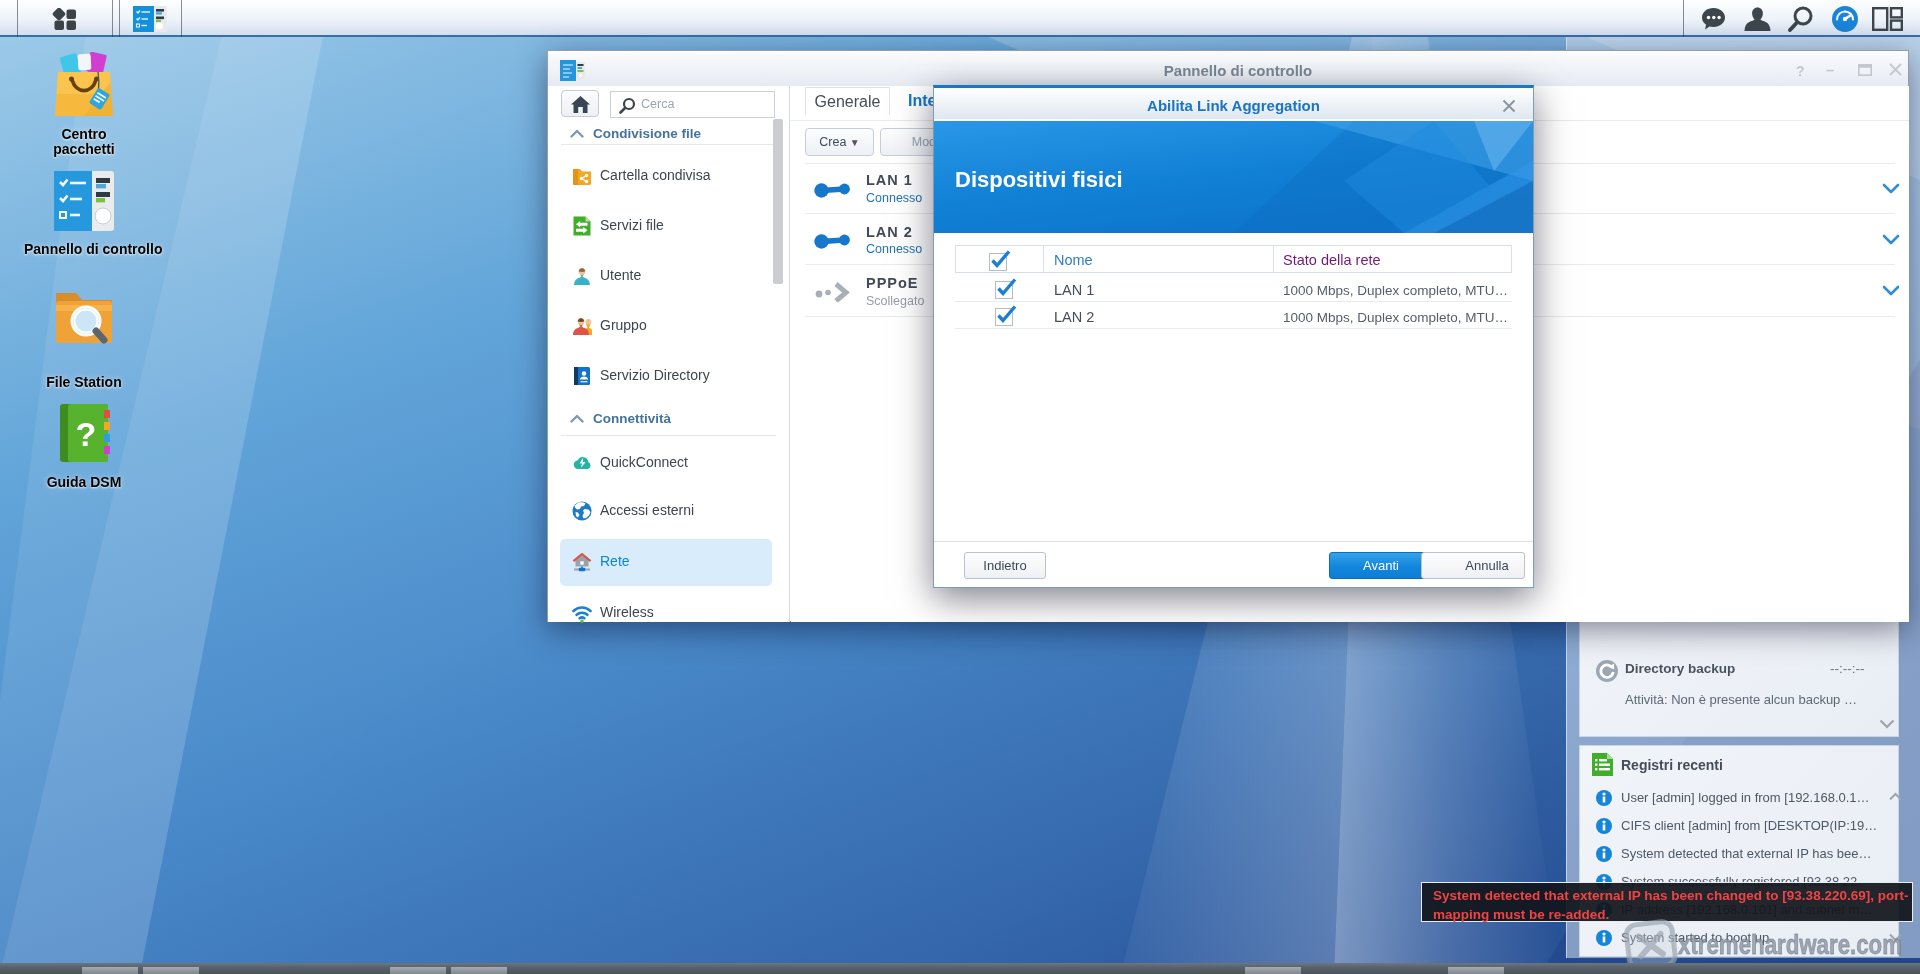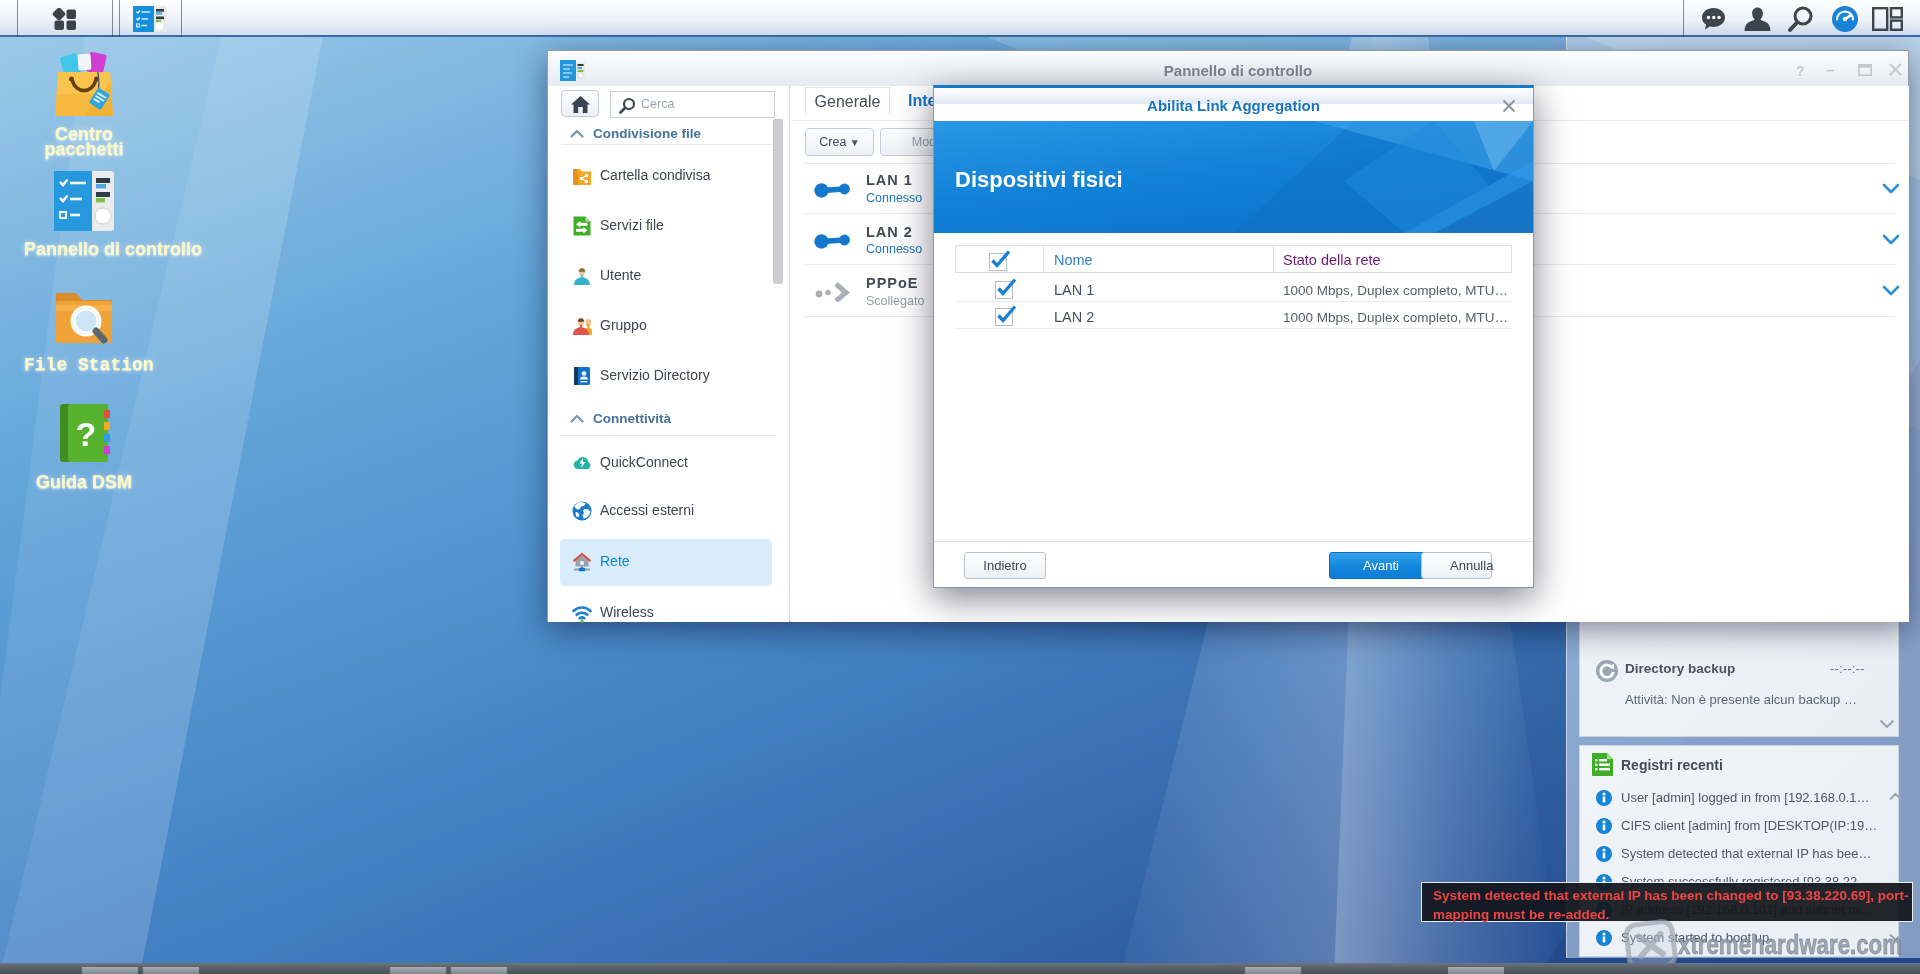--- a/index.html
+++ b/index.html
@@ -3,21 +3,21 @@
 <style>
 *{margin:0;padding:0;box-sizing:border-box;}
 html,body{width:1920px;height:974px;overflow:hidden;font-family:"Liberation Sans",sans-serif;}
 .abs{position:absolute;}
 #stage{position:relative;width:1920px;height:974px;overflow:hidden;background:#4a86c6;}
 
 #topbar{left:0;top:0;width:1920px;height:37px;background:linear-gradient(180deg,#fdfeff 0%,#eef3f9 55%,#d2dff0 100%);border-bottom:2px solid #3a6ea5;z-index:50;}
 .tsep{position:absolute;top:0;width:1px;height:37px;background:rgba(40,50,60,0.55);}
 
 .dicon{position:absolute;width:120px;text-align:center;z-index:5;}
-.dlabel{white-space:nowrap;color:#fef9c3;font-size:18px;font-weight:bold;line-height:15px;text-shadow:0 1px 2px rgba(255,255,255,0.75),0 0 6px rgba(255,255,255,0.5);}
+.dlabel{white-space:nowrap;color:#000000;font-size:14px;font-weight:bold;line-height:15px;text-shadow:0 1px 2px rgba(255,255,255,0.75),0 0 6px rgba(255,255,255,0.5);}
 
 #win{left:547px;top:50px;width:1362px;height:572px;background:#fff;border:1px solid #969da6;box-shadow:0 8px 30px rgba(0,0,30,0.45);z-index:100;}
 #wtitle{left:0;top:0;width:100%;height:35px;background:linear-gradient(180deg,#fbfcfd,#e6ebf2);}
 #wname{left:10px;width:100%;text-align:center;top:11px;font-size:15px;font-weight:bold;color:#7b8795;}
 .wctl{position:absolute;top:0px;color:#c3c8cf;font-size:15px;font-weight:bold;}
 #sidebar{left:0;top:35px;width:242px;height:536px;background:#fff;border-right:1px solid #d5dade;}
 .sbtn{position:absolute;border:1px solid #c5ccd5;border-radius:4px;background:linear-gradient(180deg,#fbfcfd,#edf0f4);}
 #search{left:62px;top:5px;width:165px;height:27px;border:1px solid #c8cfd8;background:#fff;color:#9aa5b1;font-size:12.5px;line-height:25px;}
 .shead{position:absolute;left:45px;font-size:13.5px;font-weight:bold;color:#44739c;text-align:center;}
 .schev{position:absolute;left:22px;}
@@ -27,21 +27,21 @@
 #retehl{left:12px;top:453px;width:212px;height:47px;background:#d8ecfb;border-radius:5px;}
 
 #content{left:243px;top:35px;width:1118px;height:536px;background:#fff;}
 .tab{position:absolute;top:1px;height:28px;font-size:16px;white-space:nowrap;}
 .row-t{font-size:14.5px;font-weight:bold;letter-spacing:1px;color:#424b57;white-space:nowrap;}
 .row-s{font-size:12.5px;white-space:nowrap;}
 .hline{position:absolute;background:#e7eaee;height:1px;}
 .btn{position:absolute;border:1px solid #c4cdd8;border-radius:4px;background:linear-gradient(180deg,#fcfdfe,#eef1f5);font-size:12.5px;color:#3e4a59;text-align:center;white-space:nowrap;}
 
 #dlg{left:933px;top:85px;width:601px;height:503px;background:#fff;border:1px solid #7f9bb5;border-top:3px solid #1778c6;box-shadow:0 10px 34px rgba(0,0,25,0.5);z-index:200;}
-#dtitle{left:0;top:0;width:100%;height:16px;background:linear-gradient(180deg,#ffffff,#dfe7f1);}
+#dtitle{left:0;top:0;width:100%;height:31px;background:linear-gradient(180deg,#ffffff,#dfe7f1);}
 #dhead{left:0;top:33px;width:100%;height:112px;overflow:hidden;}
 #dbody{left:0;top:145px;width:100%;height:306px;background:#fff;}
 #dfoot{left:0;top:453px;width:100%;height:46px;background:#fff;border-top:1px solid #dde2e8;}
 .cell{position:absolute;font-size:15.5px;white-space:nowrap;}
 .dbtn{position:absolute;top:10px;height:27px;border:1px solid #b9c2cc;border-radius:3px;background:linear-gradient(180deg,#fdfdfe,#eef1f4);font-size:13px;color:#3c4856;text-align:center;line-height:25px;}
 
 #dock{left:1566px;top:37px;width:354px;height:921px;background:rgba(222,234,247,0.52);border-left:1px solid rgba(255,255,255,0.55);z-index:60;}
 .widget{position:absolute;left:12px;width:320px;background:linear-gradient(135deg,#f1f4f9 0%,#e9eef5 100%);border:1px solid #c9d5e3;}
 .wtext{position:absolute;font-size:13.5px;color:#5d6975;white-space:nowrap;overflow:hidden;}
 
@@ -134,21 +134,21 @@
 </div>
 <div class="dicon" style="left:24px;top:285px;">
   <svg width="64" height="62" viewBox="0 0 64 62">
     <path d="M4 8 h20 l6 7 h30 v10 H4 Z" fill="#d98e2b"></path>
     <rect x="4" y="16" width="56" height="42" rx="2.5" fill="#efa238"></rect>
     <path d="M4 20 h56 v6 H4 Z" fill="#f7b34a"></path>
     <circle cx="34" cy="36" r="13" fill="#cde6f6" stroke="#ffffff" stroke-width="5"></circle>
     <circle cx="34" cy="36" r="13" fill="none" stroke="#e4eef6" stroke-width="1"></circle>
     <line x1="44" y1="46" x2="52" y2="55" stroke="#5b6770" stroke-width="7" stroke-linecap="round"></line>
   </svg>
-  <div class="dlabel" style="margin-top:7px;font-family:Liberation Mono, monospace;">File Station</div>
+  <div class="dlabel" style="margin-top:24px;">File Station</div>
 </div>
 <div class="dicon" style="left:24px;top:402px;">
   <svg width="64" height="64" viewBox="0 0 64 64">
     <rect x="8" y="2" width="48" height="58" rx="3" fill="#3f8c20"></rect>
     <rect x="16" y="2" width="40" height="58" rx="3" fill="#57b32e"></rect>
     <rect x="52" y="8" width="6" height="8" fill="#e04f3e"></rect>
     <rect x="52" y="20" width="6" height="8" fill="#f5a623"></rect>
     <rect x="52" y="32" width="6" height="8" fill="#2f9de2"></rect>
     <rect x="52" y="44" width="6" height="8" fill="#d23ecf"></rect>
     <text x="34" y="44" font-family="Liberation Sans,sans-serif" font-size="34" font-weight="bold" fill="#ffffff" text-anchor="middle">?</text>
@@ -509,21 +509,21 @@
       <rect x="0.5" y="3.5" width="17" height="17" fill="#fff" stroke="#b3bdc7" stroke-width="1"></rect>
       <path d="M3.5 10.5 L8 15.5 L20 1.5" fill="none" stroke="#1b7fd2" stroke-width="3.4"></path>
     </svg>
     <div class="cell" style="left:120px;top:76px;color:#454f5b;font-size:14.5px;">LAN 2</div>
     <div class="cell" style="left:349px;top:77px;color:#555f6b;font-size:13.5px;">1000 Mbps, Duplex completo, MTU…</div>
     <div class="hline" style="left:21px;top:95px;width:557px;"></div>
   </div>
   <div id="dfoot" class="abs">
     <div class="dbtn" style="left:30px;width:82px;">Indietro</div>
     <div class="dbtn" style="left:395px;width:104px;background:linear-gradient(180deg,#35a3ea,#1286dc 55%,#0f7ed6);border:1px solid #0d6db8;color:#fff;">Avanti</div>
-    <div class="dbtn" style="left:487px;width:71px;padding-left:28px;">Annulla</div>
+    <div class="dbtn" style="left:487px;width:104px;padding-left:28px;">Annulla</div>
   </div>
 </div>
 
 <div id="tip" class="abs">System detected that external IP has been changed to [93.38.220.69], port-<br>mapping must be re-added.</div>
 
 <div id="wm" class="abs">
   <svg width="300" height="58" viewBox="0 0 300 58">
     <g transform="rotate(-7 32 32)">
       <rect x="8" y="8" width="46" height="44" rx="10" fill="rgba(200,208,218,0.35)" stroke="rgba(150,160,172,0.65)" stroke-width="5"></rect>
       <path d="M20 20 L42 40 M42 20 L20 40" stroke="rgba(150,160,172,0.65)" stroke-width="6" stroke-linecap="round"></path>

